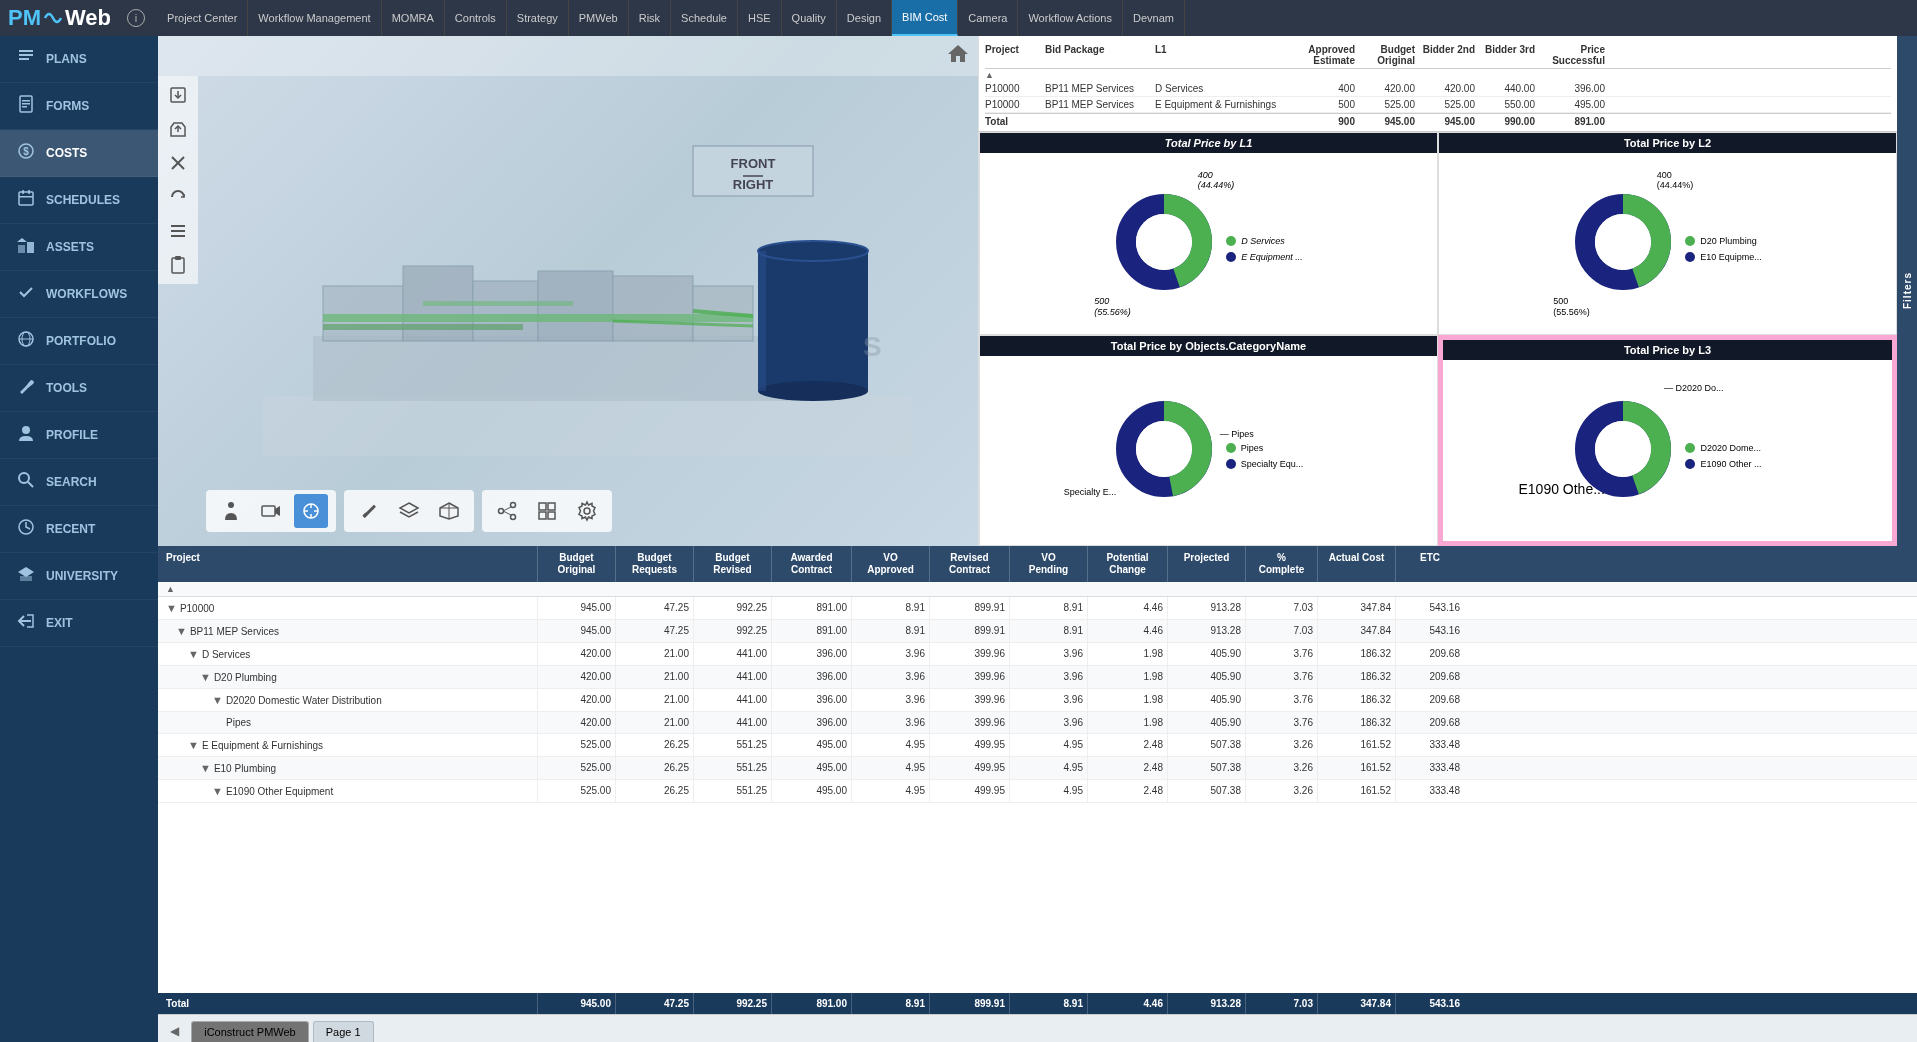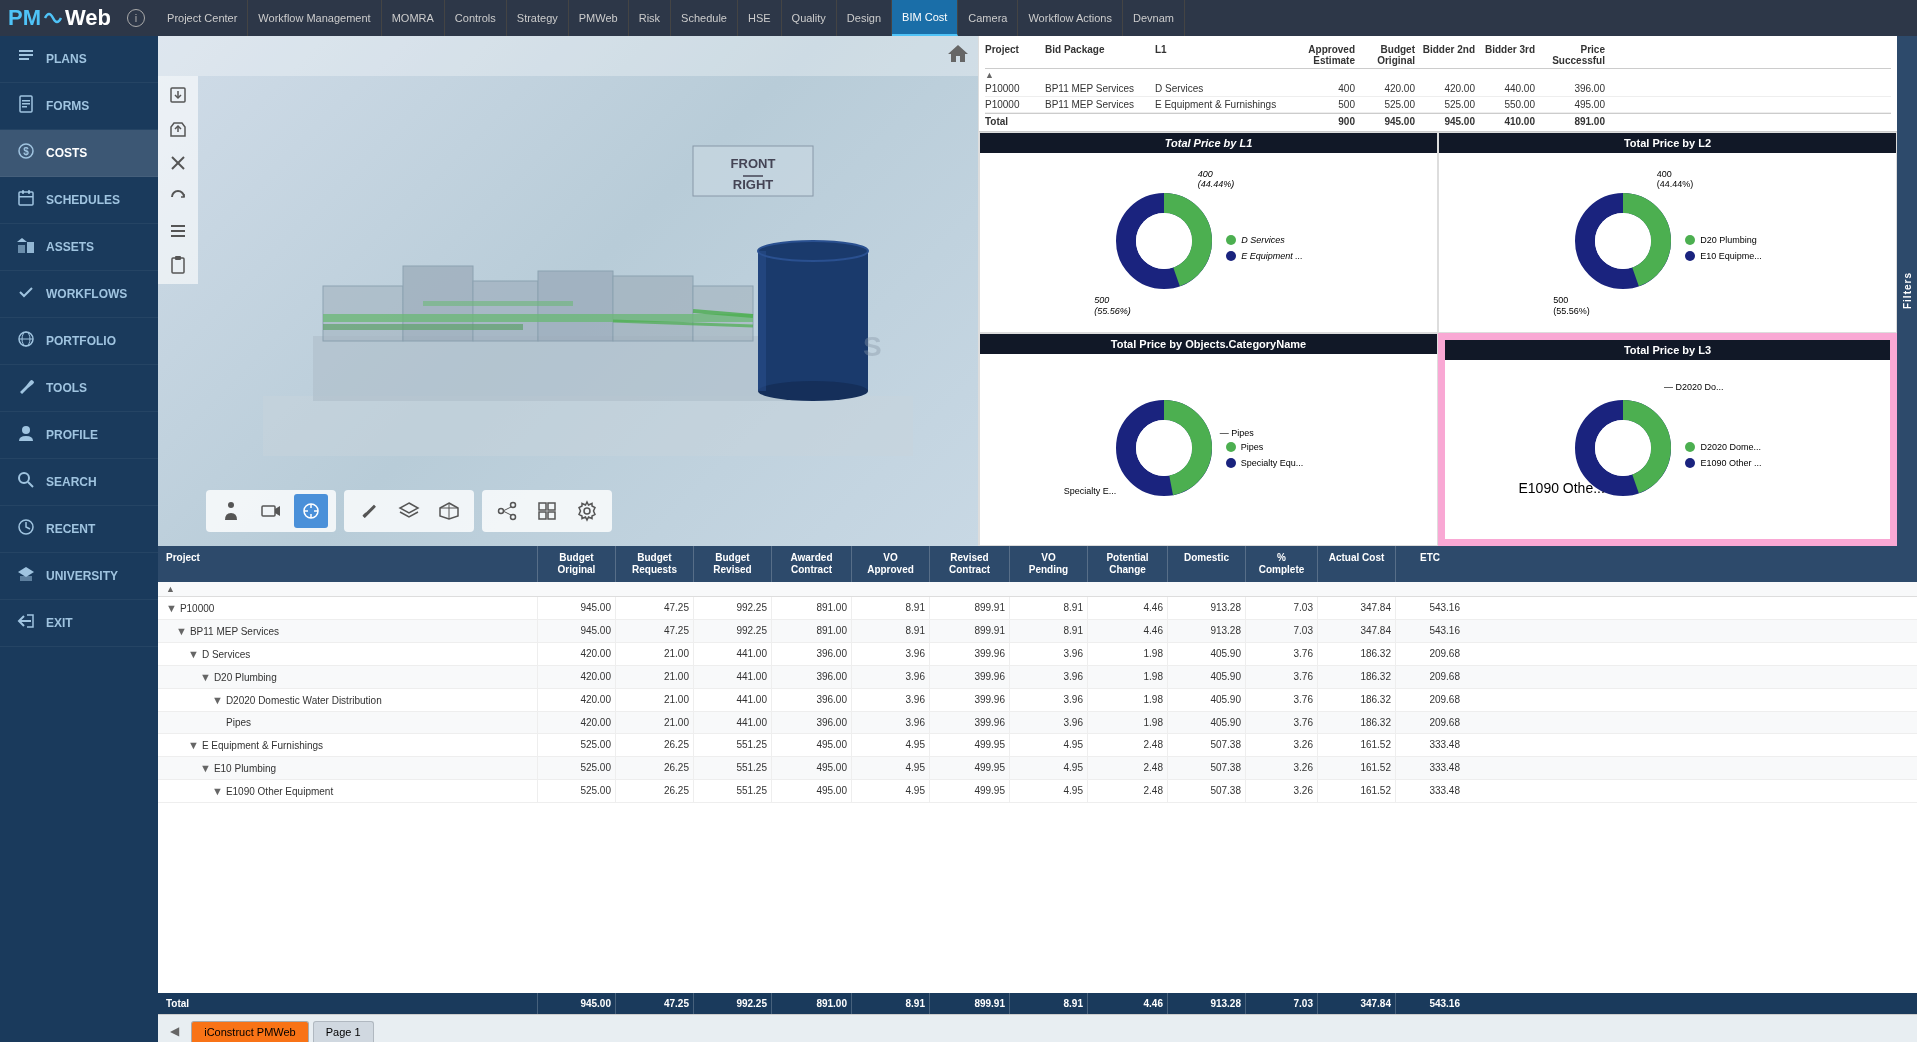--- a/index.html
+++ b/index.html
@@ -106,21 +106,21 @@
 
     
     .bottom-tabs {
       height: 28px; background: #e8eef2; display: flex; align-items: flex-end;
       border-top: 1px solid #ccc; padding: 0 8px; gap: 4px; flex-shrink: 0;
     }
     .tab-btn {
       padding: 4px 12px; font-size: 11px; cursor: pointer; background: #d0d8e0;
       border: 1px solid #b0b8c0; border-bottom: none; border-radius: 3px 3px 0 0;
     }
-    .tab-btn.active { background: #f97316; border-color: #aaa; }
+    .tab-btn.active { background: #737373; border-color: #aaa; }
 
     
     ::-webkit-scrollbar { width: 8px; height: 8px; }
     ::-webkit-scrollbar-track { background: #f0f0f0; }
     ::-webkit-scrollbar-thumb { background: #aaa; border-radius: 4px; }
 
     svg text { font-family: Arial, sans-serif; }
   </style>
 </head>
 <body>
@@ -494,21 +494,21 @@
             <div style="text-align:right;">495.00</div>
           </div>
 
           <div style="display:grid; grid-template-columns: 60px 110px 140px 60px 60px 60px 60px 70px; font-size:10px; color:#333; font-weight:bold; padding: 2px 0; border-top: 1px solid #ccc;">
             <div>Total</div>
             <div></div>
             <div></div>
             <div style="text-align:right;">900</div>
             <div style="text-align:right;">945.00</div>
             <div style="text-align:right;">945.00</div>
-            <div style="text-align:right;">410.00</div>
+            <div style="text-align:right;">990.00</div>
             <div style="text-align:right;">891.00</div>
           </div>
         </div>
 
         <div style="display:grid; grid-template-columns: 1fr 1fr; flex:1; border-top: 1px solid #ccc;">
 
           <div style="border: 1px solid #ddd; display:flex; flex-direction:column;font-style:italic;">
             <div style="background:#111827; color:white; font-size:11px; font-weight:bold; padding:4px 8px; text-align:center;">Total Price by L1</div>
             <div style="display:flex; align-items:center; justify-content:center; flex:1; padding:8px; gap:12px;">
               <div style="position:relative;">
@@ -576,21 +576,21 @@
                   <span>Pipes</span>
                 </div>
                 <div style="display:flex; align-items:center; gap:5px;">
                   <div style="width:10px; height:10px; border-radius:50%; background:#1a237e;"></div>
                   <span>Specialty Equ...</span>
                 </div>
               </div>
             </div>
           </div>
 
-          <div style="border: 7px solid #f9a8d4; display:flex; flex-direction:column;">
+          <div style="border: 5px solid #f9a8d4; display:flex; flex-direction:column;">
             <div style="background:#111827; color:white; font-size:11px; font-weight:bold; padding:4px 8px; text-align:center;">Total Price by L3</div>
             <div style="display:flex; align-items:center; justify-content:center; flex:1; padding:8px; gap:12px;">
               <div style="position:relative;">
                 <div style="position:absolute; top:-16px; right:-50px; font-size:9px; line-height:1.2; white-space:nowrap;">— D2020 Do...</div>
                 <div style="position:absolute; bottom:5px; left:-55px; font-size:14px; line-height:1.2; white-space:nowrap;">E1090 Othe...</div>
                 <svg width="100" height="100" viewBox="0 0 100 100">
                   <circle cx="50" cy="50" r="38" fill="none" stroke="#1a237e" stroke-width="20"></circle>
                   <circle cx="50" cy="50" r="38" fill="none" stroke="#4caf50" stroke-width="20" stroke-dasharray="106.4 238.0" stroke-dashoffset="0" transform="rotate(-90 50 50)"></circle>
                   <circle cx="50" cy="50" r="28" fill="white"></circle>
                 </svg>
@@ -620,21 +620,21 @@
       <div style="display:grid; grid-template-columns: 380px 78px 78px 78px 80px 78px 80px 78px 80px 78px 72px 78px 68px; background:#2d4a6b; color:white; font-size:10px; font-weight:bold; flex-shrink:0;">
         <div style="padding:6px 8px; border-right:1px solid rgba(255,255,255,0.2);">Project</div>
         <div style="padding:6px 4px; border-right:1px solid rgba(255,255,255,0.2); text-align:center; line-height:1.2;">Budget<br>Original</div>
         <div style="padding:6px 4px; border-right:1px solid rgba(255,255,255,0.2); text-align:center; line-height:1.2;">Budget<br>Requests</div>
         <div style="padding:6px 4px; border-right:1px solid rgba(255,255,255,0.2); text-align:center; line-height:1.2;">Budget<br>Revised</div>
         <div style="padding:6px 4px; border-right:1px solid rgba(255,255,255,0.2); text-align:center; line-height:1.2;">Awarded<br>Contract</div>
         <div style="padding:6px 4px; border-right:1px solid rgba(255,255,255,0.2); text-align:center; line-height:1.2;">VO<br>Approved</div>
         <div style="padding:6px 4px; border-right:1px solid rgba(255,255,255,0.2); text-align:center; line-height:1.2;">Revised<br>Contract</div>
         <div style="padding:6px 4px; border-right:1px solid rgba(255,255,255,0.2); text-align:center; line-height:1.2;">VO<br>Pending</div>
         <div style="padding:6px 4px; border-right:1px solid rgba(255,255,255,0.2); text-align:center; line-height:1.2;">Potential<br>Change</div>
-        <div style="padding:6px 4px; border-right:1px solid rgba(255,255,255,0.2); text-align:center; line-height:1.2;">Domestic</div>
+        <div style="padding:6px 4px; border-right:1px solid rgba(255,255,255,0.2); text-align:center; line-height:1.2;">Projected</div>
         <div style="padding:6px 4px; border-right:1px solid rgba(255,255,255,0.2); text-align:center; line-height:1.2;">%<br>Complete</div>
         <div style="padding:6px 4px; border-right:1px solid rgba(255,255,255,0.2); text-align:center; line-height:1.2;">Actual Cost</div>
         <div style="padding:6px 4px; text-align:center; line-height:1.2;">ETC</div>
       </div>
 
       <div style="overflow-y:auto; flex:1;">
 
         <div style="background:#f8f9fa; padding:2px 8px; font-size:9px; color:#666; border-bottom:1px solid #ddd;">▲</div>
 
         <div style="display:grid; grid-template-columns: 380px 78px 78px 78px 80px 78px 80px 78px 80px 78px 72px 78px 68px; font-size:10px; color:#333; border-bottom:1px solid #eee; background:white;">

